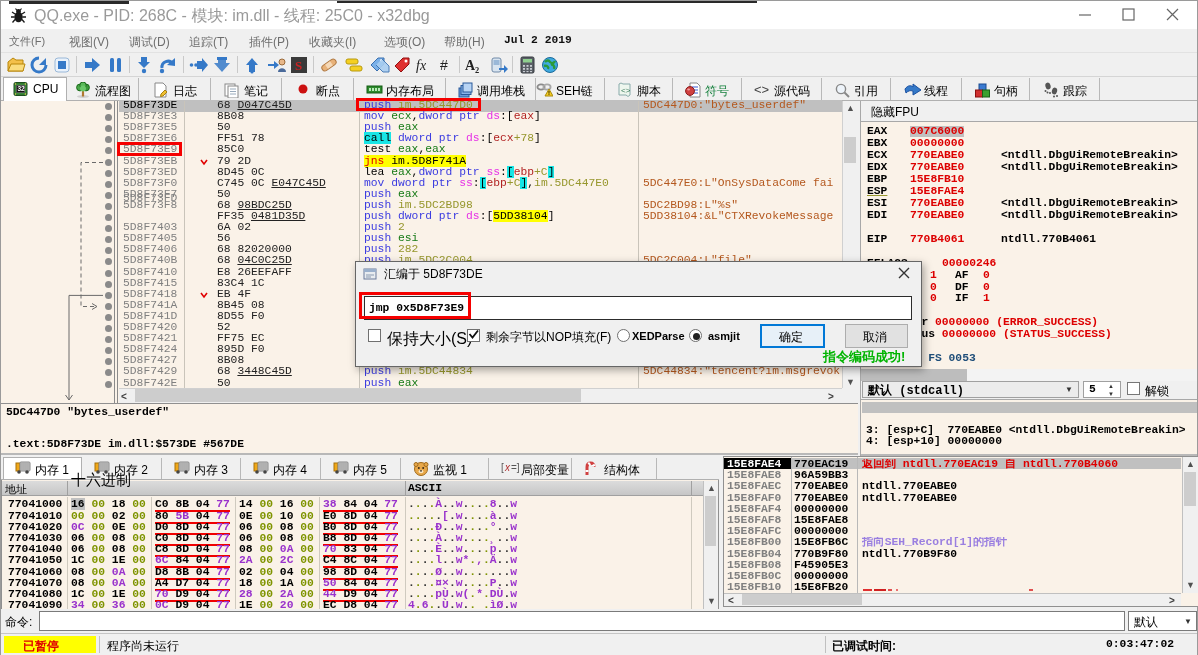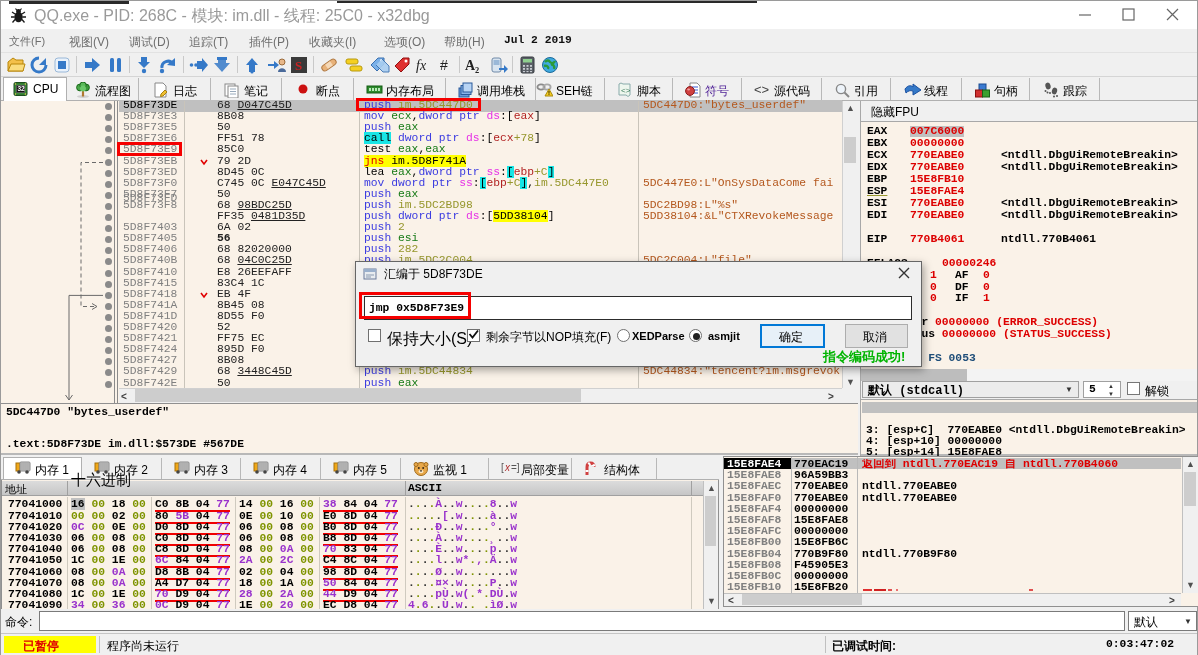--- a/index.html
+++ b/index.html
@@ -292,21 +292,21 @@
 <div class="a" style="left:684px;top:81px"><svg width="16" height="16">
         <path d="M5 1 L12 1 L15 4 L15 15 L5 15 Z" fill="#fff" stroke="#888"></path>
         <g stroke="#3a5ad0">
           <line x1="7" y1="5" x2="13" y2="5"></line>
           <line x1="7" y1="8" x2="13" y2="8"></line>
           <line x1="7" y1="11" x2="13" y2="11"></line>
         </g>
         <circle cx="5" cy="9" r="4.4" fill="#d04040" stroke="#8a1a1a"></circle>
         <ellipse cx="3.6" cy="7.4" rx="1.4" ry="1" fill="#f0a0a0"></ellipse>
       </svg></div>
-<div class="a" style="left:704px;top:82px;font-size:12px;color:#4c1d95">符号</div>
+<div class="a" style="left:704px;top:82px;font-size:12px;color:#15803d">符号</div>
 <div class="tab" style="left:741px;top:77px;width:80px;height:22px"></div>
 <div class="a" style="left:753px;top:81px"><svg width="16" height="14">
         <text x="0" y="12" font-size="13" fill="#444">&lt;&gt;</text>
       </svg></div>
 <div class="a" style="left:773px;top:82px;font-size:12px;color:#000">源代码</div>
 <div class="tab" style="left:821px;top:77px;width:69px;height:22px"></div>
 <div class="a" style="left:833px;top:81px"><svg width="16" height="16">
         <circle cx="7" cy="7" r="4.6" fill="#eef4fa" stroke="#888" stroke-width="1.4"></circle>
         <line x1="10.5" y1="10.5" x2="15" y2="15" stroke="#888" stroke-width="2"></line>
       </svg></div>
@@ -417,21 +417,21 @@
 <div class="a m" style="font-weight:500;left:363px;top:198.9px;color:#000"><span class="b">push</span> <span class="o">im.5DC2BD98</span></div>
 <div class="a m" style="font-weight:500;left:642px;top:198.9px;color:#b4581e;width:198px;overflow:hidden">5DC2BD98:L"%s"</div>
 <div class="a m" style="font-weight:500;left:122px;top:192px;color:#808080">5D8F73FD</div>
 <div class="a m" style="font-weight:500;left:216px;top:210.0px;color:#222">FF35 <span class="u">0481D35D</span></div>
 <div class="a m" style="font-weight:500;left:363px;top:210.0px;color:#000"><span class="b">push</span> <span class="b">dword ptr</span> <span class="mg">ds</span>:[<span class="yl">5DD38104</span>]</div>
 <div class="a m" style="font-weight:500;left:642px;top:210.0px;color:#b4581e;width:198px;overflow:hidden">5DD38104:&amp;L"CTXRevokeMessage</div>
 <div class="a m" style="font-weight:500;left:122px;top:221.1px;color:#808080">5D8F7403</div>
 <div class="a m" style="font-weight:500;left:216px;top:221.1px;color:#222">6A 02</div>
 <div class="a m" style="font-weight:500;left:363px;top:221.1px;color:#000"><span class="b">push</span> <span class="o">2</span></div>
 <div class="a m" style="font-weight:500;left:122px;top:232.2px;color:#808080">5D8F7405</div>
-<div class="a m" style="font-weight:700;left:216px;top:232.2px;color:#222">56</div>
+<div class="a m" style="font-weight:400;left:216px;top:232.2px;color:#222">56</div>
 <div class="a m" style="font-weight:500;left:363px;top:232.2px;color:#000"><span class="b">push</span> <span class="g">esi</span></div>
 <div class="a m" style="font-weight:500;left:122px;top:243.3px;color:#808080">5D8F7406</div>
 <div class="a m" style="font-weight:500;left:216px;top:243.3px;color:#222">68 82020000</div>
 <div class="a m" style="font-weight:500;left:363px;top:243.3px;color:#000"><span class="b">push</span> <span class="o">282</span></div>
 <div class="a m" style="font-weight:500;left:122px;top:254.4px;color:#808080">5D8F740B</div>
 <div class="a m" style="font-weight:500;left:216px;top:254.4px;color:#222">68 <span class="u">04C0C25D</span></div>
 <div class="a m" style="font-weight:500;left:363px;top:254.4px;color:#000"><span class="b">push</span> <span class="o">im.5DC2C004</span></div>
 <div class="a m" style="font-weight:500;left:642px;top:254.4px;color:#b4581e;width:198px;overflow:hidden">5DC2C004:L"file"</div>
 <div class="a m" style="font-weight:500;left:122px;top:265.5px;color:#808080">5D8F7410</div>
 <div class="a m" style="font-weight:400;left:216px;top:265.5px;color:#222">E8 26EEFAFF</div>
@@ -538,21 +538,20 @@
 <div class="a" style="left:1064px;top:384px;font-size:8px;color:#333">▼</div>
 <div class="a" style="left:1082px;top:380px;width:38px;height:17px;background:#fff;border:1px solid #a0a0a0"></div>
 <div class="a m" style="left:1088px;top:383px;color:#000">5</div>
 <div class="a" style="left:1107px;top:381px;font-size:6px;color:#333;line-height:8px">▲<br>▼</div>
 <div class="a" style="left:1126px;top:381px;width:13px;height:13px;background:#fff;border:1px solid #777"></div>
 <div class="a" style="left:1144px;top:382px;font-size:12px;color:#000">解锁</div>
 <div class="a" style="left:860px;top:398px;width:336px;height:57px;background:#faf2e8;border-top:1px solid #a8a8a8;border-bottom:2px solid #b8b8b8"></div>
 <div class="a" style="left:861px;top:401.0px;width:335px;height:11px;background:#c0c0c0"></div>
 <div class="a m" style="left:865px;top:423.9px;color:#000;width:331px;overflow:hidden">3: [esp+C]  770EABE0 &lt;ntdll.DbgUiRemoteBreakin&gt;</div>
 <div class="a m" style="left:865px;top:435.1px;color:#000;width:331px;overflow:hidden">4: [esp+10] 00000000</div>
-<div class="a m" style="left:865px;top:446.3px;color:#000;width:331px;overflow:hidden">5: [esp+14] 15E8FAE8</div>
 <div class="a" style="left:0;top:455px;width:718px;height:24px;background:#f0f0f0"></div>
 <div class="a" style="left:0;top:478px;width:718px;height:1px;background:#b0b0b0"></div>
 <div class="tab tabsel" style="left:2px;top:456px;width:79px;height:22px"></div>
 <div class="a" style="left:14px;top:460px"><svg width="17" height="13">
         <rect x="1" y="2" width="4" height="8" fill="#f0a818" stroke="#a87008"></rect>
         <rect x="5" y="1" width="10" height="9" rx="1" fill="#c8c8c8" stroke="#888"></rect>
         <g stroke="#999">
           <line x1="7" y1="2" x2="7" y2="9"></line>
           <line x1="9" y1="2" x2="9" y2="9"></line>
           <line x1="11" y1="2" x2="11" y2="9"></line>
@@ -737,20 +736,21 @@
 <div class="a m" style="left:793px;top:491.6px;color:#000">770EABE0</div>
 <div class="a m" style="left:861px;top:491.6px;color:#000;width:318px;overflow:hidden">ntdll.770EABE0</div>
 <div class="a m" style="left:726px;top:502.8px;color:#808080">15E8FAF4</div>
 <div class="a m" style="left:793px;top:502.8px;color:#000">00000000</div>
 <div class="a m" style="left:726px;top:514.0px;color:#808080">15E8FAF8</div>
 <div class="a m" style="left:793px;top:514.0px;color:#000">15E8FAE8</div>
 <div class="a m" style="left:726px;top:525.2px;color:#808080">15E8FAFC</div>
 <div class="a m" style="left:793px;top:525.2px;color:#000">00000000</div>
 <div class="a m" style="left:726px;top:536.4px;color:#808080">15E8FB00</div>
 <div class="a m" style="left:793px;top:536.4px;color:#000">15E8FB6C</div>
+<div class="a m" style="left:861px;top:536.4px;color:#9a7fe0;width:318px;overflow:hidden">指向SEH_Record[1]的指针</div>
 <div class="a m" style="left:726px;top:547.6px;color:#808080">15E8FB04</div>
 <div class="a m" style="left:793px;top:547.6px;color:#000">770B9F80</div>
 <div class="a m" style="left:861px;top:547.6px;color:#000;width:318px;overflow:hidden">ntdll.770B9F80</div>
 <div class="a m" style="left:726px;top:558.8px;color:#808080">15E8FB08</div>
 <div class="a m" style="left:793px;top:558.8px;color:#000">F45905E3</div>
 <div class="a m" style="left:726px;top:570.0px;color:#808080">15E8FB0C</div>
 <div class="a m" style="left:793px;top:570.0px;color:#000">00000000</div>
 <div class="a m" style="left:726px;top:581.2px;color:#808080">15E8FB10</div>
 <div class="a m" style="left:793px;top:581.2px;color:#000">15E8FB20</div>
 <div class="a" style="left:862px;top:587.6px;width:9px;height:2.2px;background:#e03030"></div>

